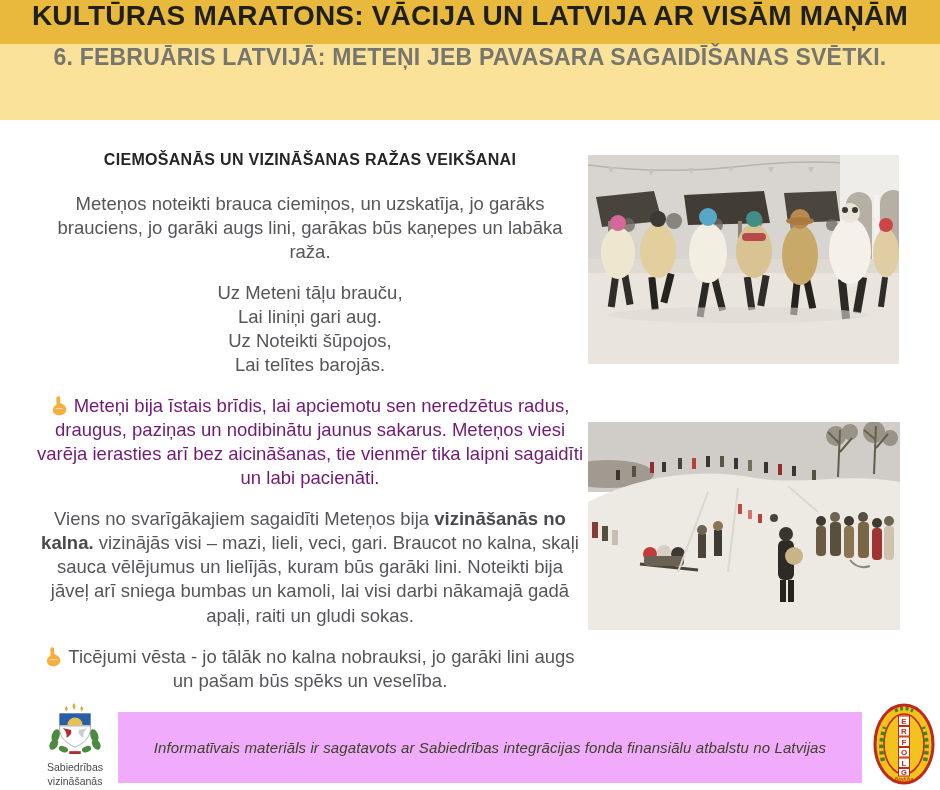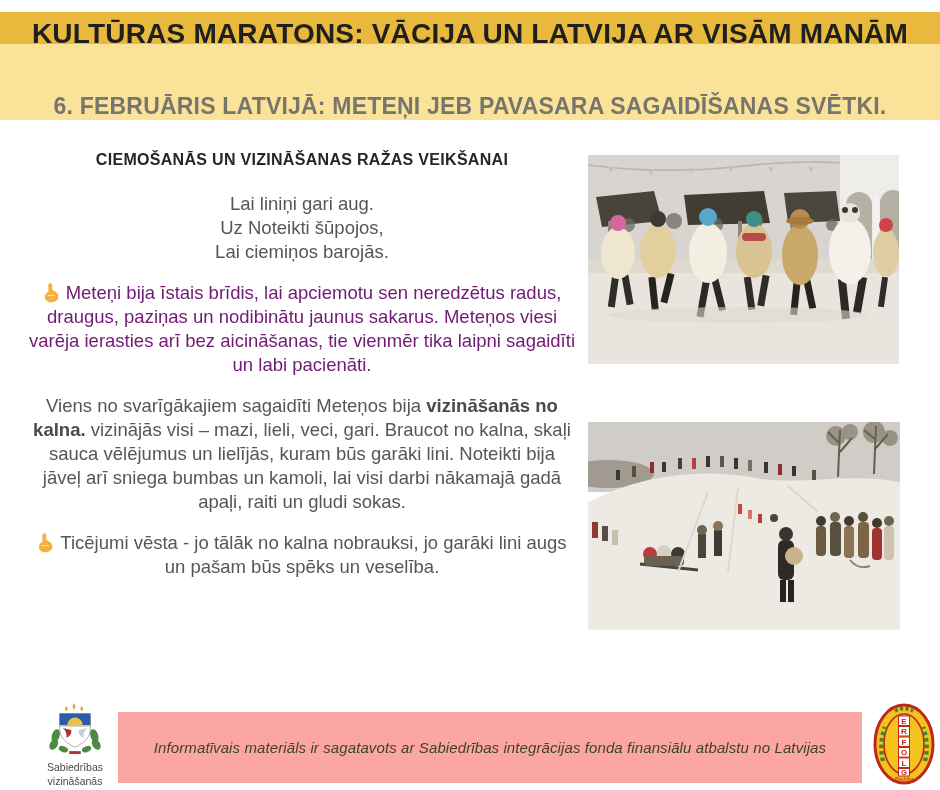--- a/index.html
+++ b/index.html
@@ -2,53 +2,53 @@
 <html><head>
 <meta charset="utf-8">
 <style>
   html,body{margin:0;padding:0;}
   body{
     width:940px;height:790px;position:relative;overflow:hidden;
     background:#ffffff;
     font-family:"Liberation Sans", sans-serif;
   }
   .band-top{
-    position:absolute;left:0;top:12px;width:940px;height:44px;
-    background:#E8B93C;display:flex;align-items:center;justify-content:center;
+    position:absolute;left:0;top:0;width:940px;height:44px;
+    background:#E8B93C;display:flex;align-items:flex-start;justify-content:center;
   }
   .band-top .title{
     font-size:28px;font-weight:700;color:#1F1F1D;letter-spacing:.2px;white-space:nowrap;
   }
   .band-sub{
     position:absolute;left:0;top:44px;width:940px;height:76px;
-    background:#FAE299;display:flex;flex-direction:column;align-items:center;justify-content:flex-end;gap:3px;
+    background:#FAE299;display:flex;flex-direction:column;align-items:center;justify-content:space-between;gap:3px;
   }
   .band-sub .sub-line{
     font-size:23px;font-weight:700;color:#76766F;white-space:nowrap;letter-spacing:.2px;
   }
   .left-col{
-    position:absolute;left:28px;top:150px;width:548px;
+    position:absolute;left:36px;top:150px;width:548px;
     text-align:center;color:#55565A;font-size:18.5px;line-height:1.3;
   }
   .section-heading{
     font-size:16px;font-weight:700;color:#262626;letter-spacing:.3px;margin:0 0 21px 0;
   }
   .left-col p{margin:0 0 17px 0;}
   .poem div{line-height:1.3;}
   .poem{margin:0 0 17px 0;}
   .highlight{color:#701a75;}
   .bold-inline{font-weight:700;color:#494a4e;}
   .finger{display:inline-block;width:18px;height:21px;vertical-align:-4px;margin-right:5px;}
   .photo{position:absolute;overflow:hidden;border-radius:1px;}
   .photo svg{display:block;}
   .photo-top{left:588px;top:155px;width:311px;height:209px;}
   .photo-bottom{left:588px;top:422px;width:312px;height:208px;}
   .footer-box{
     position:absolute;left:118px;top:712px;width:744px;height:71px;
-    background:#fca5a5;display:flex;flex-direction:column;align-items:center;justify-content:center;
+    background:#f0abfc;display:flex;flex-direction:column;align-items:center;justify-content:center;
   }
   .footer-box .footer-line{
     font-style:italic;font-size:15px;color:#3B4526;line-height:1.55;letter-spacing:.1px;white-space:pre;
   }
   .sif-logo{
     position:absolute;left:22px;top:701px;width:106px;text-align:center;
   }
   .sif-logo svg{width:58px;height:54px;}
   .sif-caption{font-size:10.5px;color:#4a4a4a;line-height:1.3;margin-top:2px;}
   .erfolg-logo{position:absolute;left:873px;top:703px;width:62px;height:82px;}
@@ -60,25 +60,27 @@
   <div class="title">KULTŪRAS MARATONS: VĀCIJA UN LATVIJA AR VISĀM MAŅĀM</div>
 </div>
 
 <div class="band-sub">
   <div class="sub-line">6. FEBRUĀRIS LATVIJĀ: METEŅI JEB PAVASARA SAGAIDĪŠANAS SVĒTKI.</div>
 </div>
 
 <div class="left-col">
   <div class="section-heading">CIEMOŠANĀS UN VIZINĀŠANAS RAŽAS VEIKŠANAI</div>
 
+  <p>Meteņos noteikti brauca ciemiņos, un uzskatīja, jo garāks brauciens, jo garāki augs lini, garākas būs kaņepes un labāka raža.</p>
 
   <div class="poem">
+    <div>Uz Meteni tāļu brauču,</div>
     <div>Lai liniņi gari aug.</div>
     <div>Uz Noteikti šūpojos,</div>
-    <div>Lai ciemiņos barojās.</div>
+    <div>Lai telītes barojās.</div>
   </div>
 
   <p class="highlight"><span class="finger"><svg viewBox="0 0 18 22" width="18" height="21">
           <path d="M7.2 1.2 C5.9 1.2 5.2 2.1 5.2 3.4 L5.2 10.6 C3 11.5 1.6 13.3 1.6 15.6 C1.6 19 4.5 21.2 8.3 21.2 C12.4 21.2 15.6 18.9 15.6 15.2 C15.6 13 14.5 11.4 12.6 10.2 L9.2 8.1 L9.2 3.4 C9.2 2.1 8.5 1.2 7.2 1.2 Z" fill="#F6AE3D"></path>
           <path d="M4.4 14.2 L12 14.2" stroke="#ffffff" stroke-width="1.1" opacity="0.65"></path>
         </svg></span><span>Meteņi bija īstais brīdis, lai apciemotu sen neredzētus radus, draugus, paziņas un nodibinātu jaunus sakarus. Meteņos viesi varēja ierasties arī bez aicināšanas, tie vienmēr tika laipni sagaidīti un labi pacienāti.</span></p>
 
   <p><span>Viens no svarīgākajiem sagaidīti Meteņos bija </span><span class="bold-inline">vizināšanās no kalna.</span><span> vizinājās visi – mazi, lieli, veci, gari. Braucot no kalna, skaļi sauca vēlējumus un lielījās, kuram būs garāki lini. Noteikti bija jāveļ arī sniega bumbas un kamoli, lai visi darbi nākamajā gadā apaļi, raiti un gludi sokas.</span></p>
 
   <p><span class="finger"><svg viewBox="0 0 18 22" width="18" height="21">

